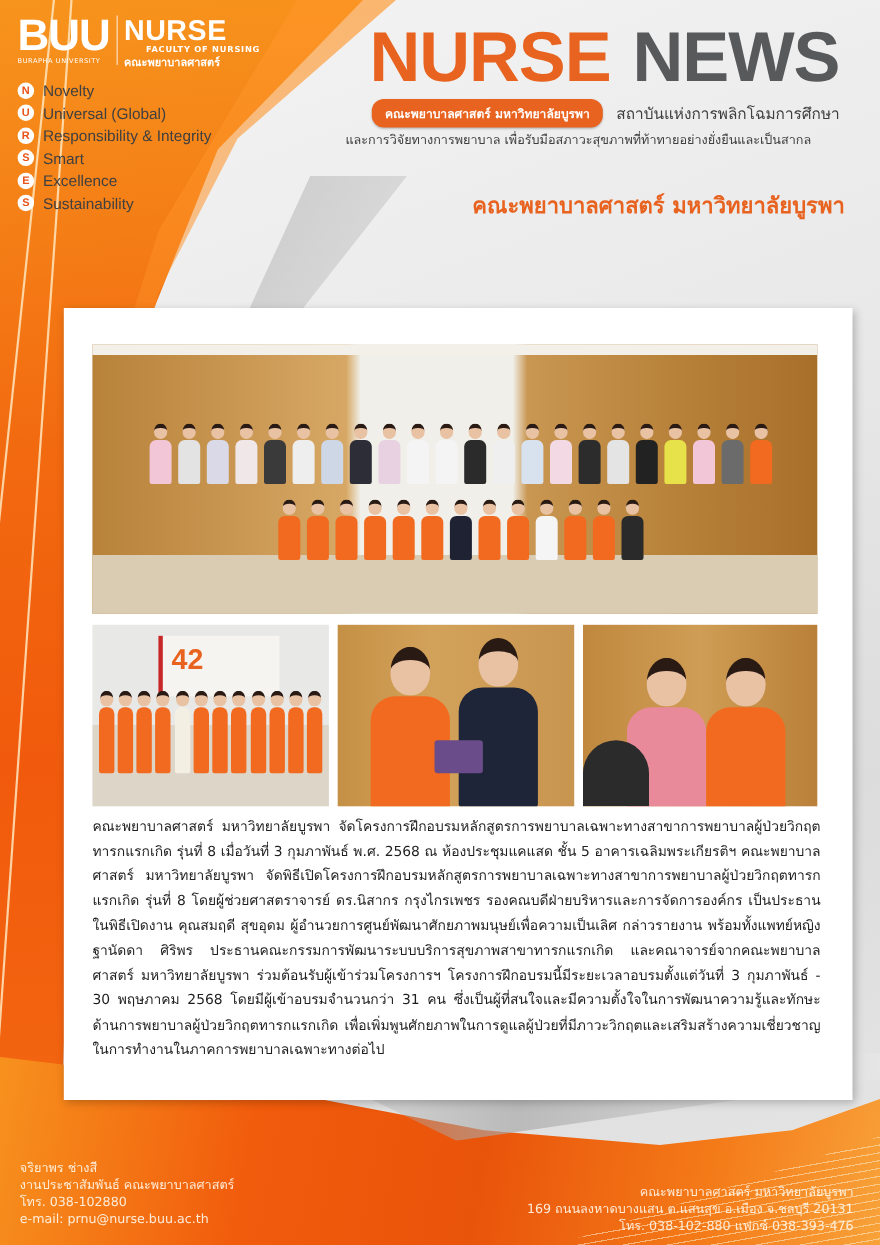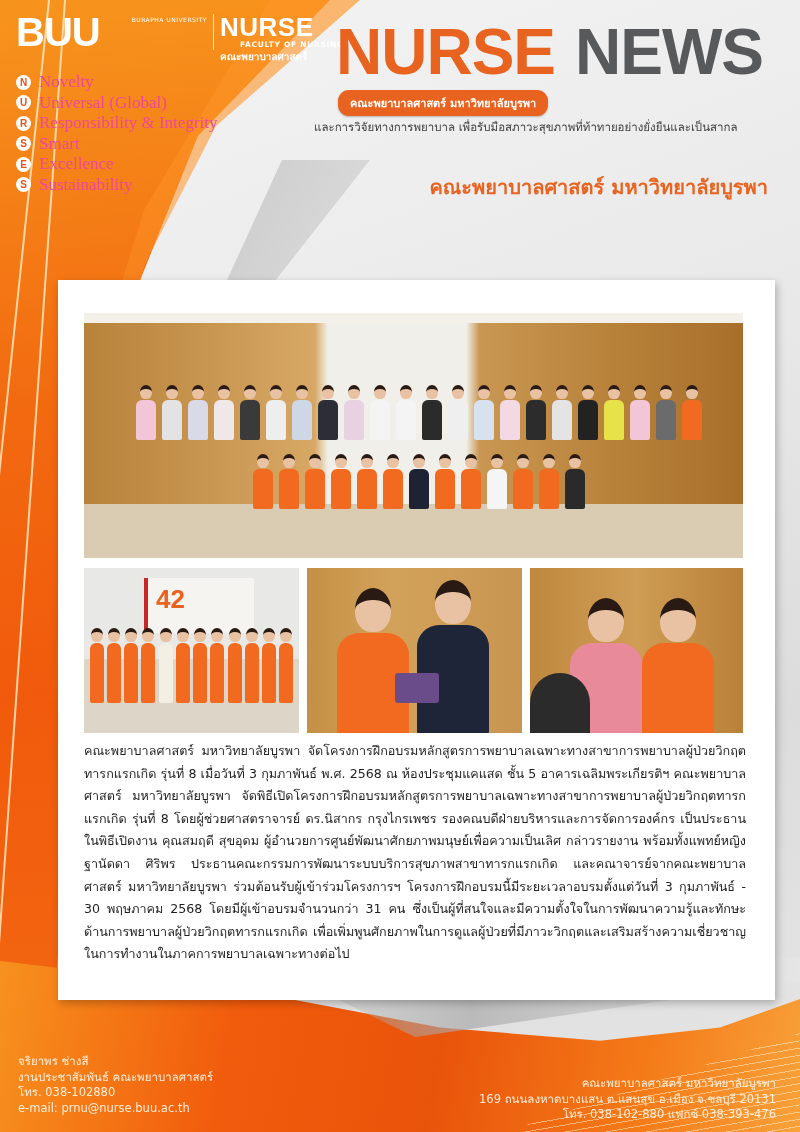--- a/index.html
+++ b/index.html
@@ -42,34 +42,34 @@
     position: absolute; right: 0; bottom: 0; width: 420px; height: 110px;
     background: repeating-linear-gradient(170deg, rgba(255,235,200,0.55) 0 1px, transparent 1px 7px);
     clip-path: polygon(30% 100%, 100% 10%, 100% 100%);
   }
 
   
   .logo-block { position: absolute; left: 16px; top: 14px; }
   .buu { display: flex; align-items: flex-start; }
   .buu-mark { color: #fff; font-family: "Liberation Sans", sans-serif; font-weight: 700; font-size: 40px; line-height: 36px; letter-spacing: -1px; }
   .buu-sub { color: #fff; font-size: 6px; letter-spacing: 0.5px; margin-top: 2px; }
-  .buu-left { display: flex; flex-direction: row; padding-right: 6px; border-right: 1px solid rgba(255,255,255,0.8); gap: 32px; }
+  .buu-left { display: flex; flex-direction: column; padding-right: 6px; border-right: 1px solid rgba(255,255,255,0.8); }
   .buu-right { padding-left: 6px; display: flex; flex-direction: column; }
   .nurse-mark { color: #fff; font-family: "Liberation Sans", sans-serif; font-weight: 700; font-size: 26px; line-height: 26px; letter-spacing: 0.5px; }
   .nurse-sub1 { color: #fff; font-size: 7.5px; font-weight: 700; letter-spacing: 0.7px; padding-left: 20px; }
   .nurse-sub2 { color: #fff; font-size: 10px; font-weight: 700; }
 
   .values { position: absolute; left: 16px; top: 72px; }
   .value-row { display: flex; align-items: center; height: 20.5px; }
   .value-circle {
     width: 15px; height: 15px; border-radius: 50%; background: #fff;
     color: #e8541a; font-family: "Liberation Sans", sans-serif; font-weight: 700; font-size: 10px;
     display: flex; align-items: center; justify-content: center; margin-right: 8px;
   }
-  .value-label { color: #ec4899; font-family: Liberation Serif, serif; font-size: 17px; }
+  .value-label { color: #404040; font-family: Liberation Sans, sans-serif; font-size: 14px; }
 
   .masthead { position: absolute; left: 336px; top: 20px; }
   .mast-title { font-family: "Liberation Sans", sans-serif; font-weight: 700; font-size: 64px; line-height: 64px; letter-spacing: -1px; white-space: nowrap; }
   .mast-nurse { color: #e8631f; }
   .mast-news { color: #58595b; margin-left: 20px; }
   .mast-row2 { position: absolute; left: 2px; top: 70px; display: flex; align-items: center; white-space: nowrap; }
   .faculty-pill {
     background: #e8631f; color: #fff; font-size: 11px; font-weight: 700;
     padding: 4px 12px; border-radius: 11px; box-shadow: 0 1px 2px rgba(0,0,0,0.25);
   }
@@ -178,20 +178,21 @@
     <span class="value-label">Sustainability</span>
   </div>
 </div>
 
 <div class="masthead">
   <div class="mast-title">
     <span class="mast-nurse">NURSE</span><span class="mast-news">NEWS</span>
   </div>
   <div class="mast-row2">
     <span class="faculty-pill">คณะพยาบาลศาสตร์ มหาวิทยาลัยบูรพา</span>
+    <span class="mast-tag1">สถาบันแห่งการพลิกโฉมการศึกษา</span>
   </div>
   <div class="mast-tag2">และการวิจัยทางการพยาบาล เพื่อรับมือสภาวะสุขภาพที่ท้าทายอย่างยั่งยืนและเป็นสากล</div>
 </div>
 
 <div class="headline">
   <div class="hl-org">คณะพยาบาลศาสตร์ มหาวิทยาลัยบูรพา</div>
 </div>
 
 <div class="card">
   <div class="photo photo-main" title="Group photo of training participants in orange jackets, meeting room">

